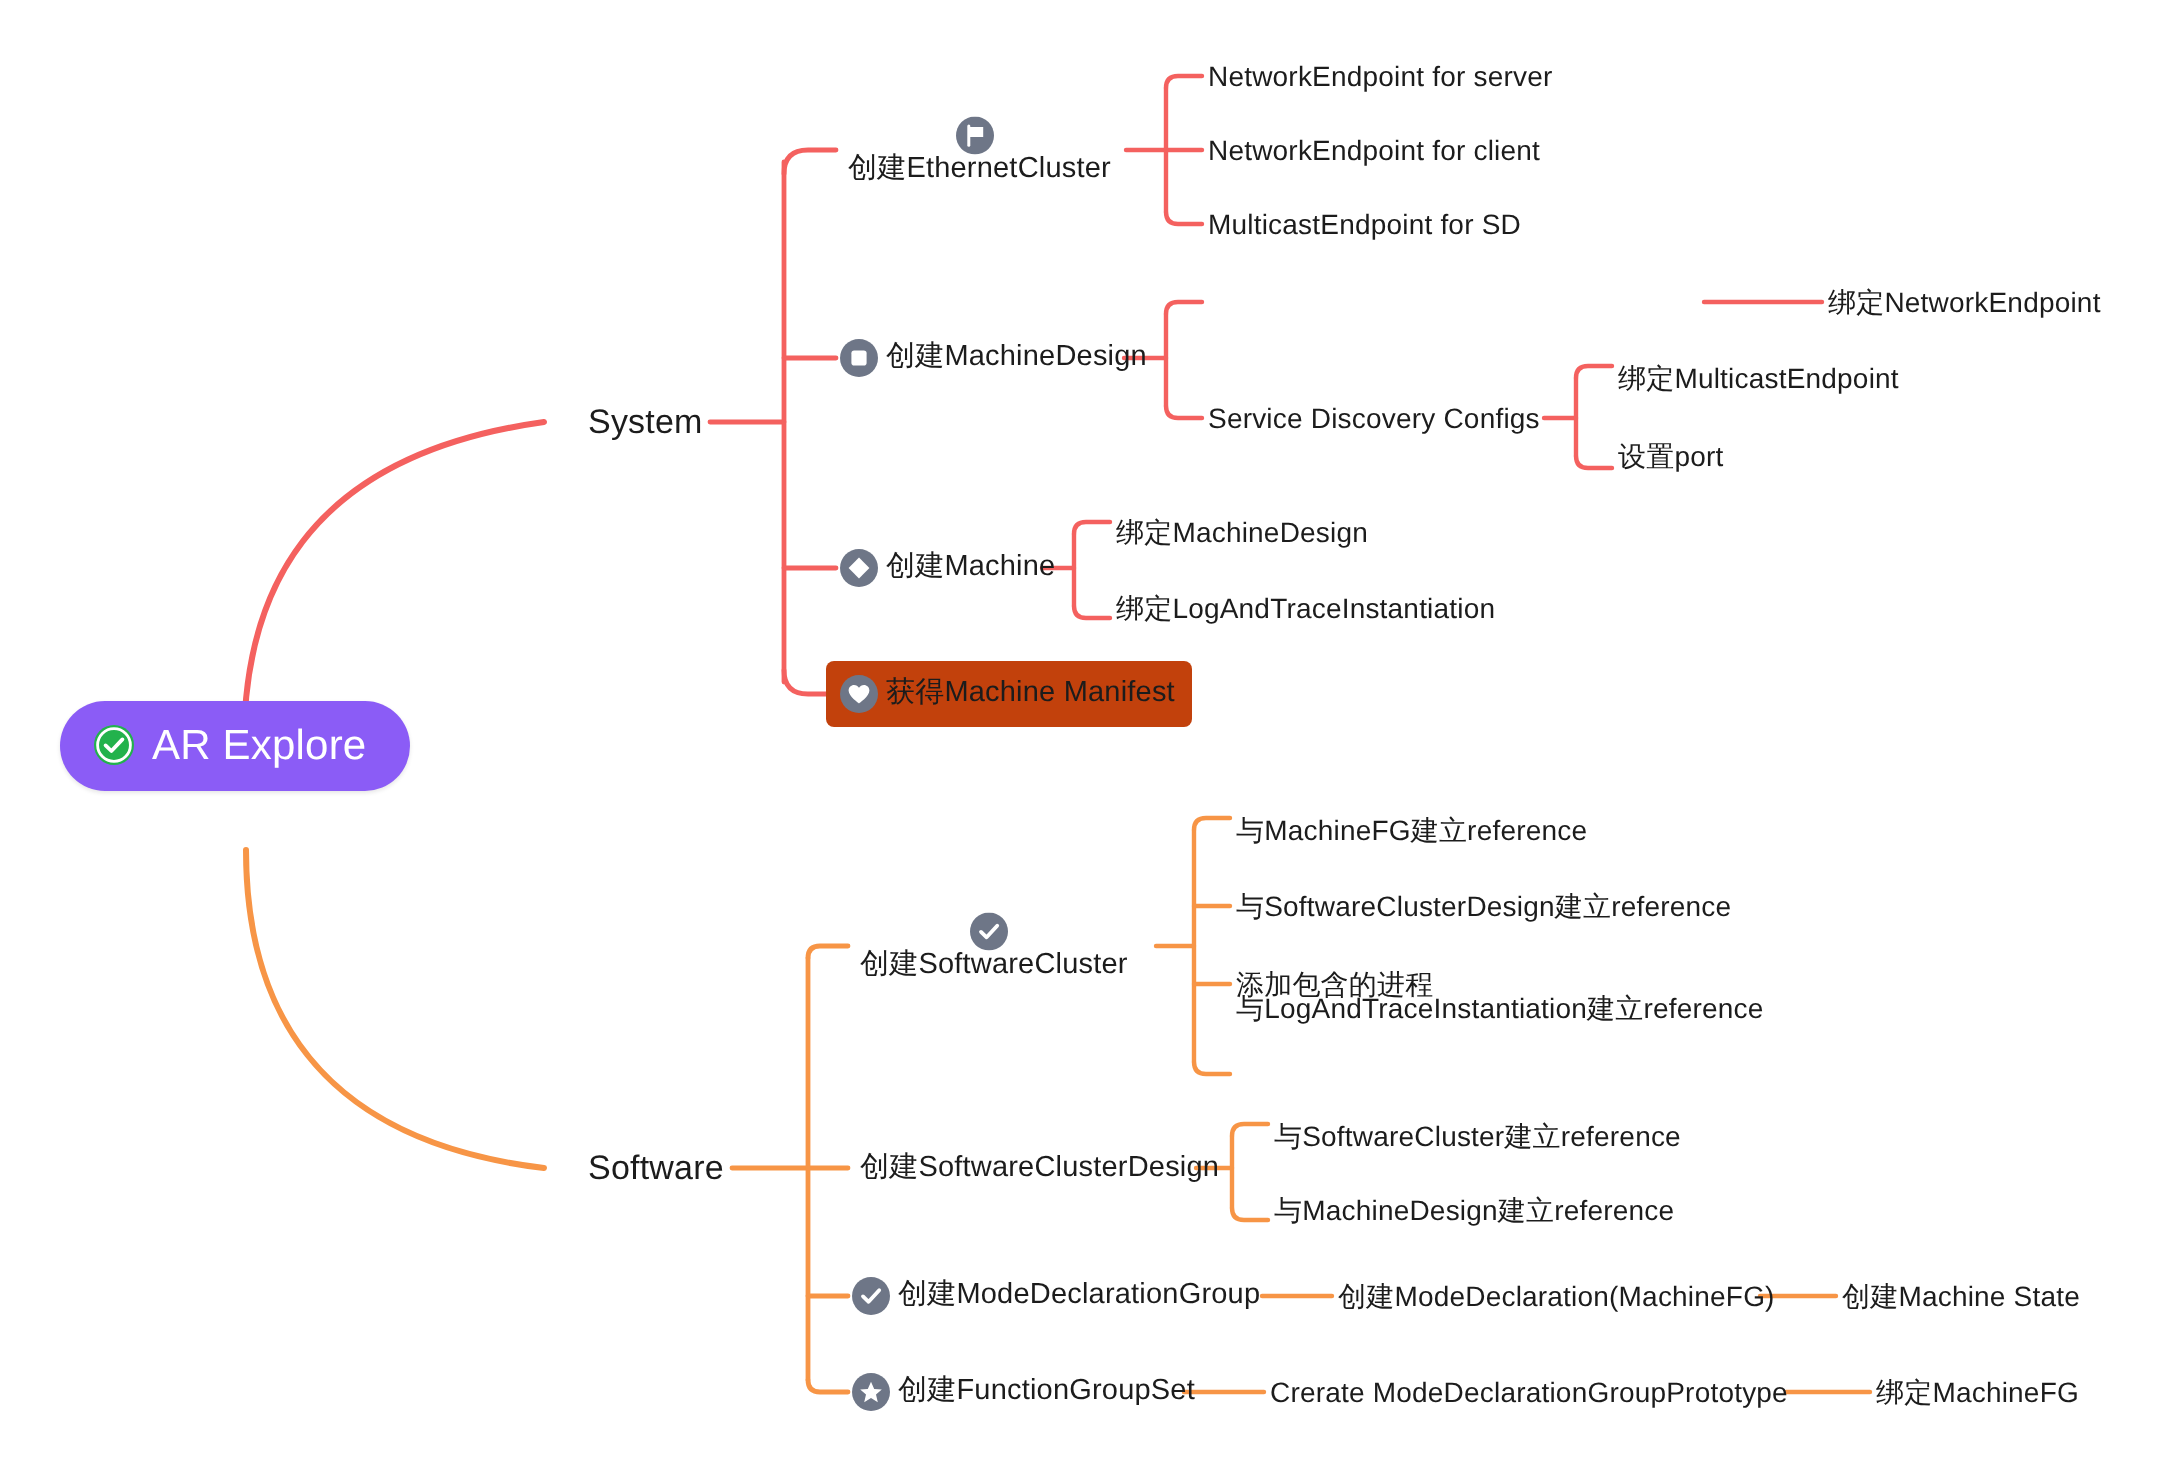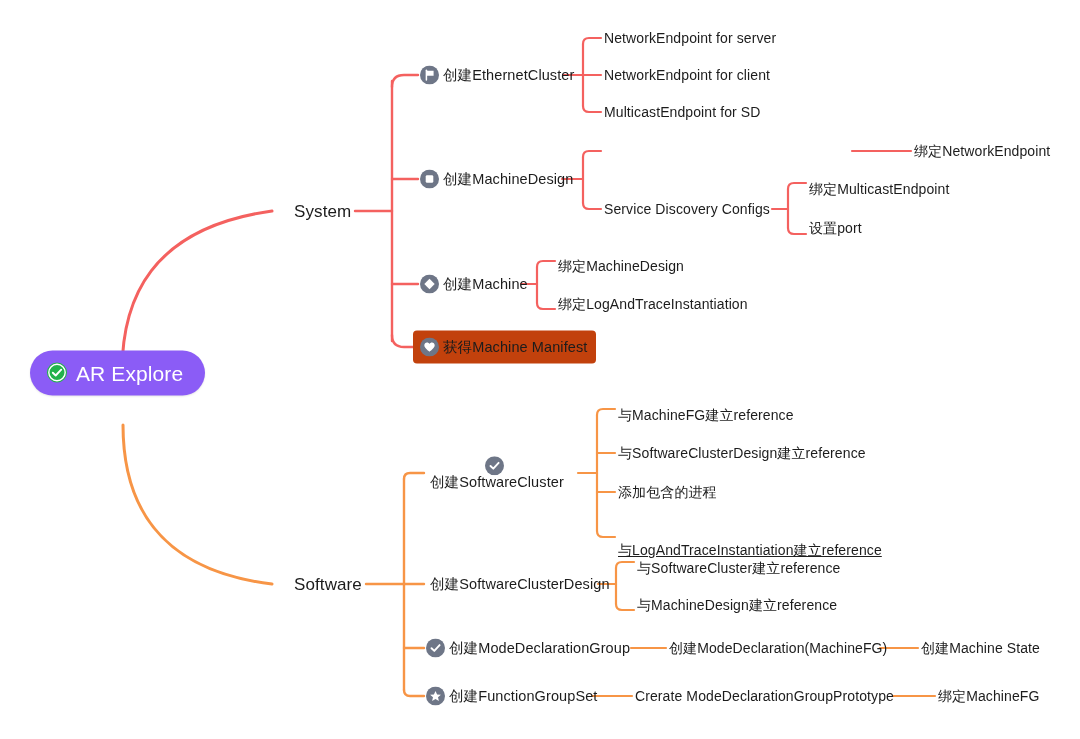--- a/index.html
+++ b/index.html
@@ -166,21 +166,21 @@
   </div>
 
   <div class="node lvl1" style="left:294px; top:211px; transform:translateY(-50%);">
     <span class="node-label">System</span>
   </div>
 
   <div class="node lvl1" style="left:294px; top:584px; transform:translateY(-50%);">
     <span class="node-label">Software</span>
   </div>
 
-  <div class="node lvl2" style="left:420px; top:75px; transform:translateY(-50%);">
+  <div class="node lvl2" style="left:420px; top:75px; transform:translateY(-50%);flex-direction:column;">
     <span class="icon">
       <svg width="19" height="19" viewBox="0 0 19 19">
         <circle cx="9.5" cy="9.5" r="9.5" fill="#6e7687"></circle>
         <path d="M6.4 4.8 L6.4 14.4" stroke="#ffffff" stroke-width="1.5" stroke-linecap="round"></path>
         <path d="M6.4 5.3 L13.6 5.3 L13.6 10.3 L6.4 10.3 Z" fill="#ffffff"></path>
       </svg>
     </span>
     <span class="node-label">创建EthernetCluster</span>
   </div>
 
@@ -281,21 +281,21 @@
 
   <div class="node leaf" style="left:618px; top:415px; transform:translateY(-50%);">
     <span class="node-label">与MachineFG建立reference</span>
   </div>
   <div class="node leaf" style="left:618px; top:453px; transform:translateY(-50%);">
     <span class="node-label">与SoftwareClusterDesign建立reference</span>
   </div>
   <div class="node leaf" style="left:618px; top:492px; transform:translateY(-50%);">
     <span class="node-label">添加包含的进程</span>
   </div>
-  <div class="node leaf" style="left:618px; top:550px; transform:translateY(-50%);text-decoration:underline;">
+  <div class="node leaf" style="left:618px; top:504px; transform:translateY(-50%);">
     <span class="node-label">与LogAndTraceInstantiation建立reference</span>
   </div>
 
   <div class="node leaf" style="left:637px; top:568px; transform:translateY(-50%);text-align:right;">
     <span class="node-label">与SoftwareCluster建立reference</span>
   </div>
   <div class="node leaf" style="left:637px; top:605px; transform:translateY(-50%);">
     <span class="node-label">与MachineDesign建立reference</span>
   </div>
 

